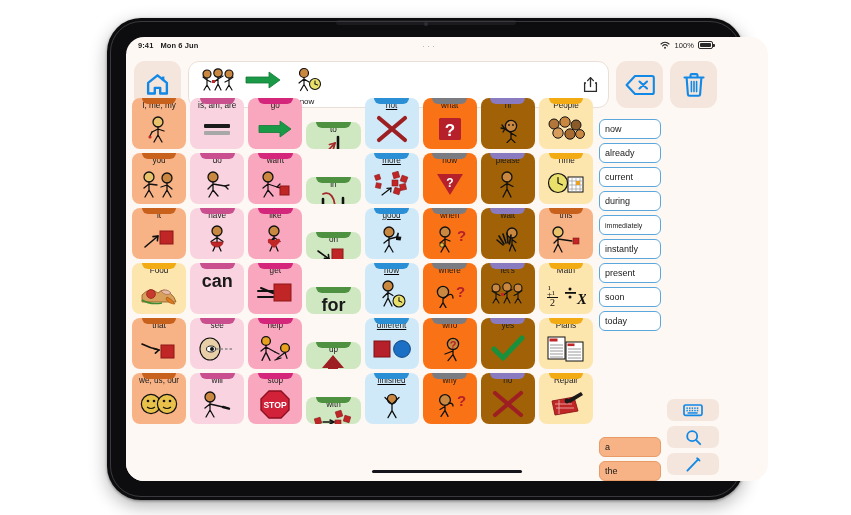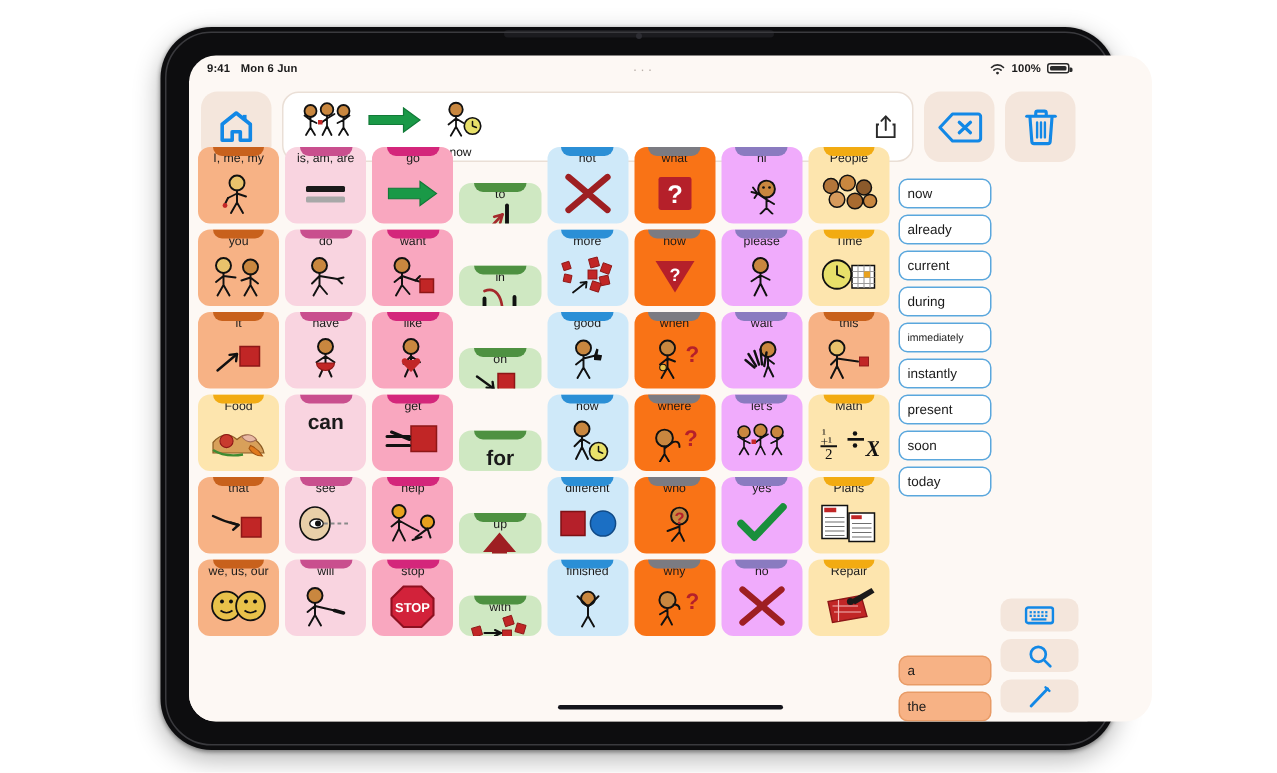--- a/index.html
+++ b/index.html
@@ -46,21 +46,21 @@
   }
 
   
   .statusbar{
     position:absolute; left:0; top:0; width:599px; height:17px;
     display:flex; align-items:center; padding:0 12px;
     font-size:7.5px; color:#1b1b1b; letter-spacing:0.1px;
   }
   .sb-left{ display:flex; gap:7px; align-items:center; font-weight:600; }
   .sb-center{ flex:1; text-align:center; color:#b9b0aa; letter-spacing:2px; font-size:9px; line-height:4px;}
-  .sb-right{ display:flex; gap:4px; align-items:center; font-weight:700;}
+  .sb-right{ display:flex; gap:4px; font-weight:400;}
   .battery{
     width:15px;height:7.5px;border:1px solid #2a2a2a;border-radius:2px;
     position:relative; padding:1px;
   }
   .battery::after{
     content:""; position:absolute; right:-2.5px; top:2px;
     width:1.5px;height:3px;background:#2a2a2a;border-radius:0 1px 1px 0;
   }
   .battery i{ display:block; height:100%; background:#2a2a2a; border-radius:1px; }
 
@@ -112,38 +112,38 @@
     position:relative;
     display:flex; flex-direction:column; align-items:center;
     padding-top:3px;
     overflow:hidden;
   }
   .cell .word{
     font-size:8.2px; color:#1a1a1a; line-height:9px; white-space:nowrap;
     font-family:"Liberation Sans", sans-serif;
     text-align:right;
   }
-  .cell .word.big{ font-size:14px; font-weight:700; margin-top:11px; }
+  .cell .word.big{ font-size:18px; font-weight:700; margin-top:11px; }
   .cell .sym{
     flex:1; width:100%;
     display:flex; align-items:center; justify-content:center;
     padding-bottom:1px;
   }
   .cell .tab-top{
     position:absolute; left:18%; right:18%; top:0; height:6px;
     border-radius:0 0 7px 7px;
   }
   
   .c-orange{ background:#f7b285; }  .c-orange .tab-top{ background:#c8611c; }
   .c-pinklt{ background:#f9d4e0; }  .c-pinklt .tab-top{ background:#c94f8e; }
   .c-pink  { background:#f9a7bf; }  .c-pink .tab-top{ background:#d4267b; }
   .c-green { background:#cfe8c2;margin-top:24px; }  .c-green .tab-top{ background:#4e9141; }
-  .c-blue  { background:#cfe9f9; }  .c-blue .tab-top{ background:#2b8fd6; }
+  .c-blue  { background:#cfe9f9;text-decoration:underline; }  .c-blue .tab-top{ background:#2b8fd6; }
   .c-gray  { background:#f97316; }  .c-gray .tab-top{ background:#7b7b82; }
-  .c-purple{ background:#f0abfc; }  .c-purple .tab-top{ background:#8a7bc0; }
+  .c-purple{ background:#a16207; }  .c-purple .tab-top{ background:#8a7bc0; }
   .c-yellow{ background:#fde5ae; }  .c-yellow .tab-top{ background:#f2ab12; }
 
   
   .side-col{
     width:62px; flex:0 0 62px; display:flex; flex-direction:column;
     gap:4px; padding-top:4px;
   }
   .word-chip{
     height:20px; border:1.4px solid #5aa7dd; border-radius:6px;
     background:#ffffff; display:flex; align-items:center;

